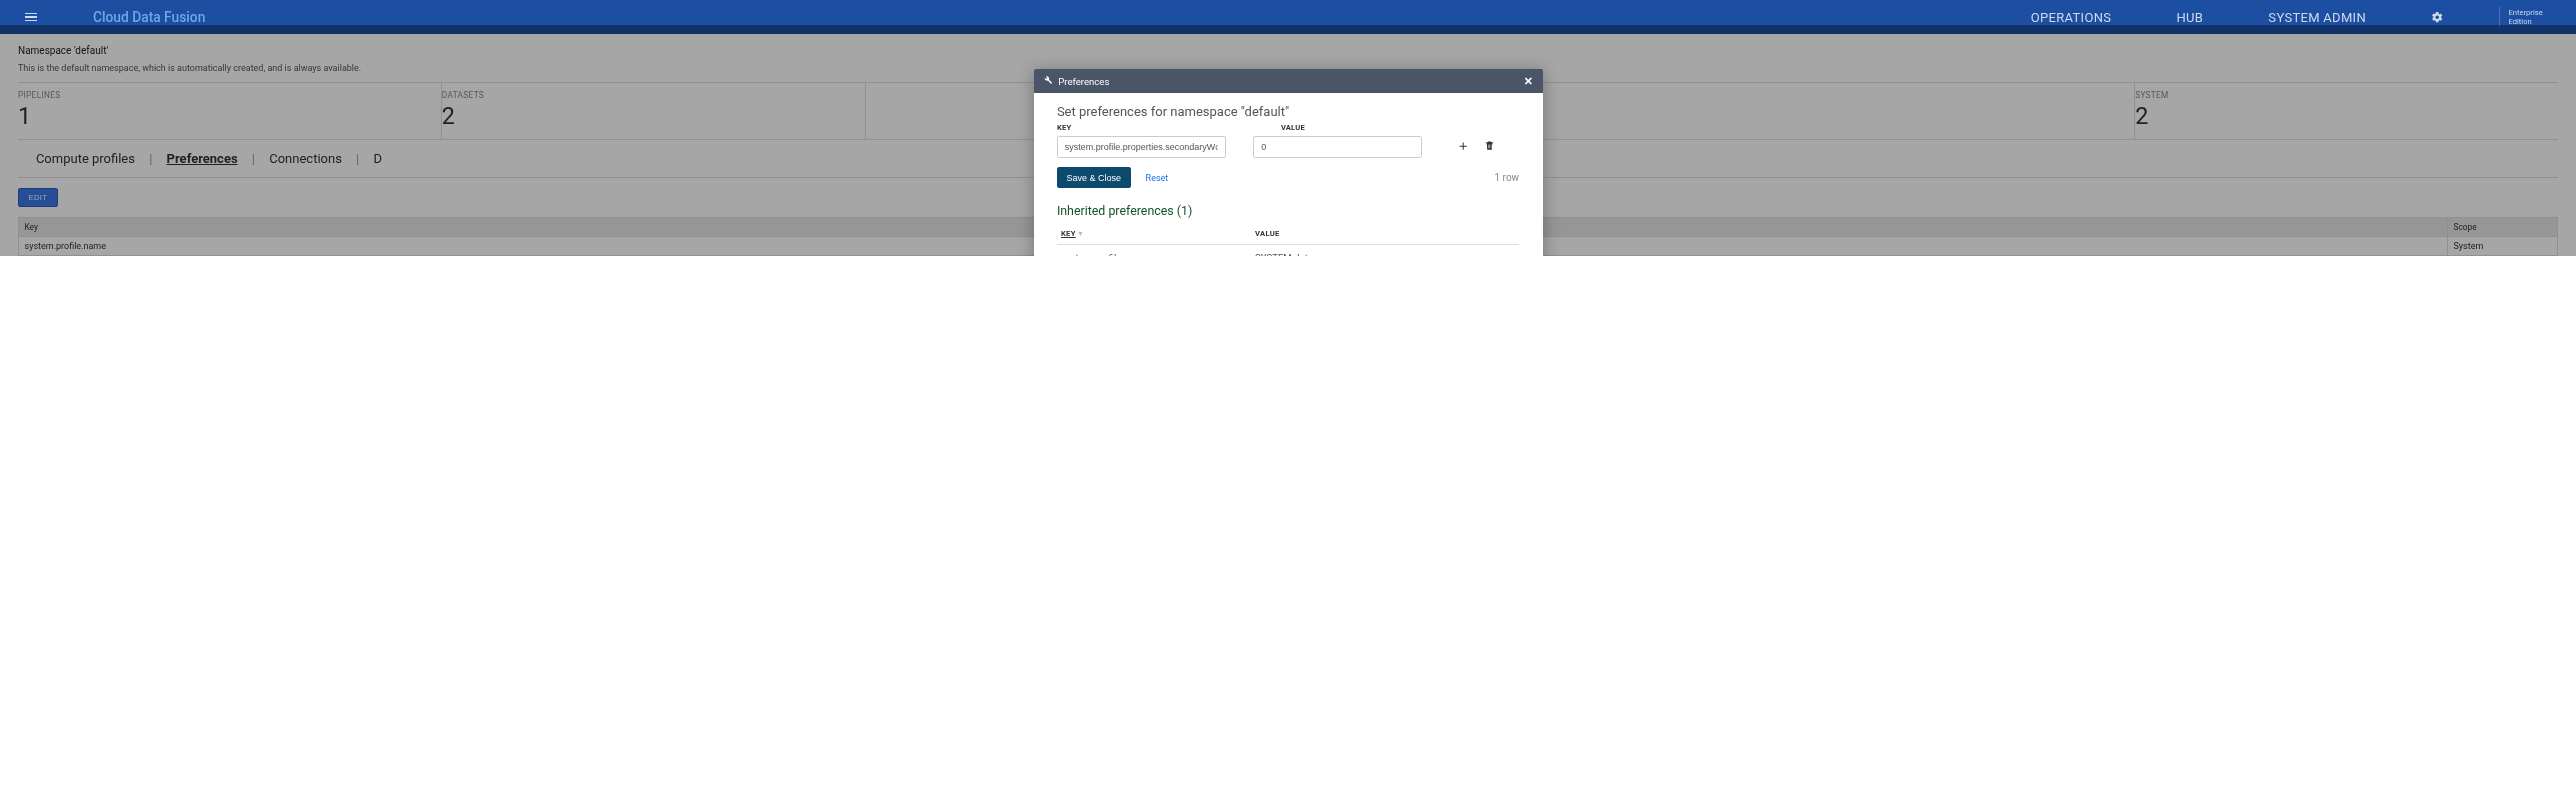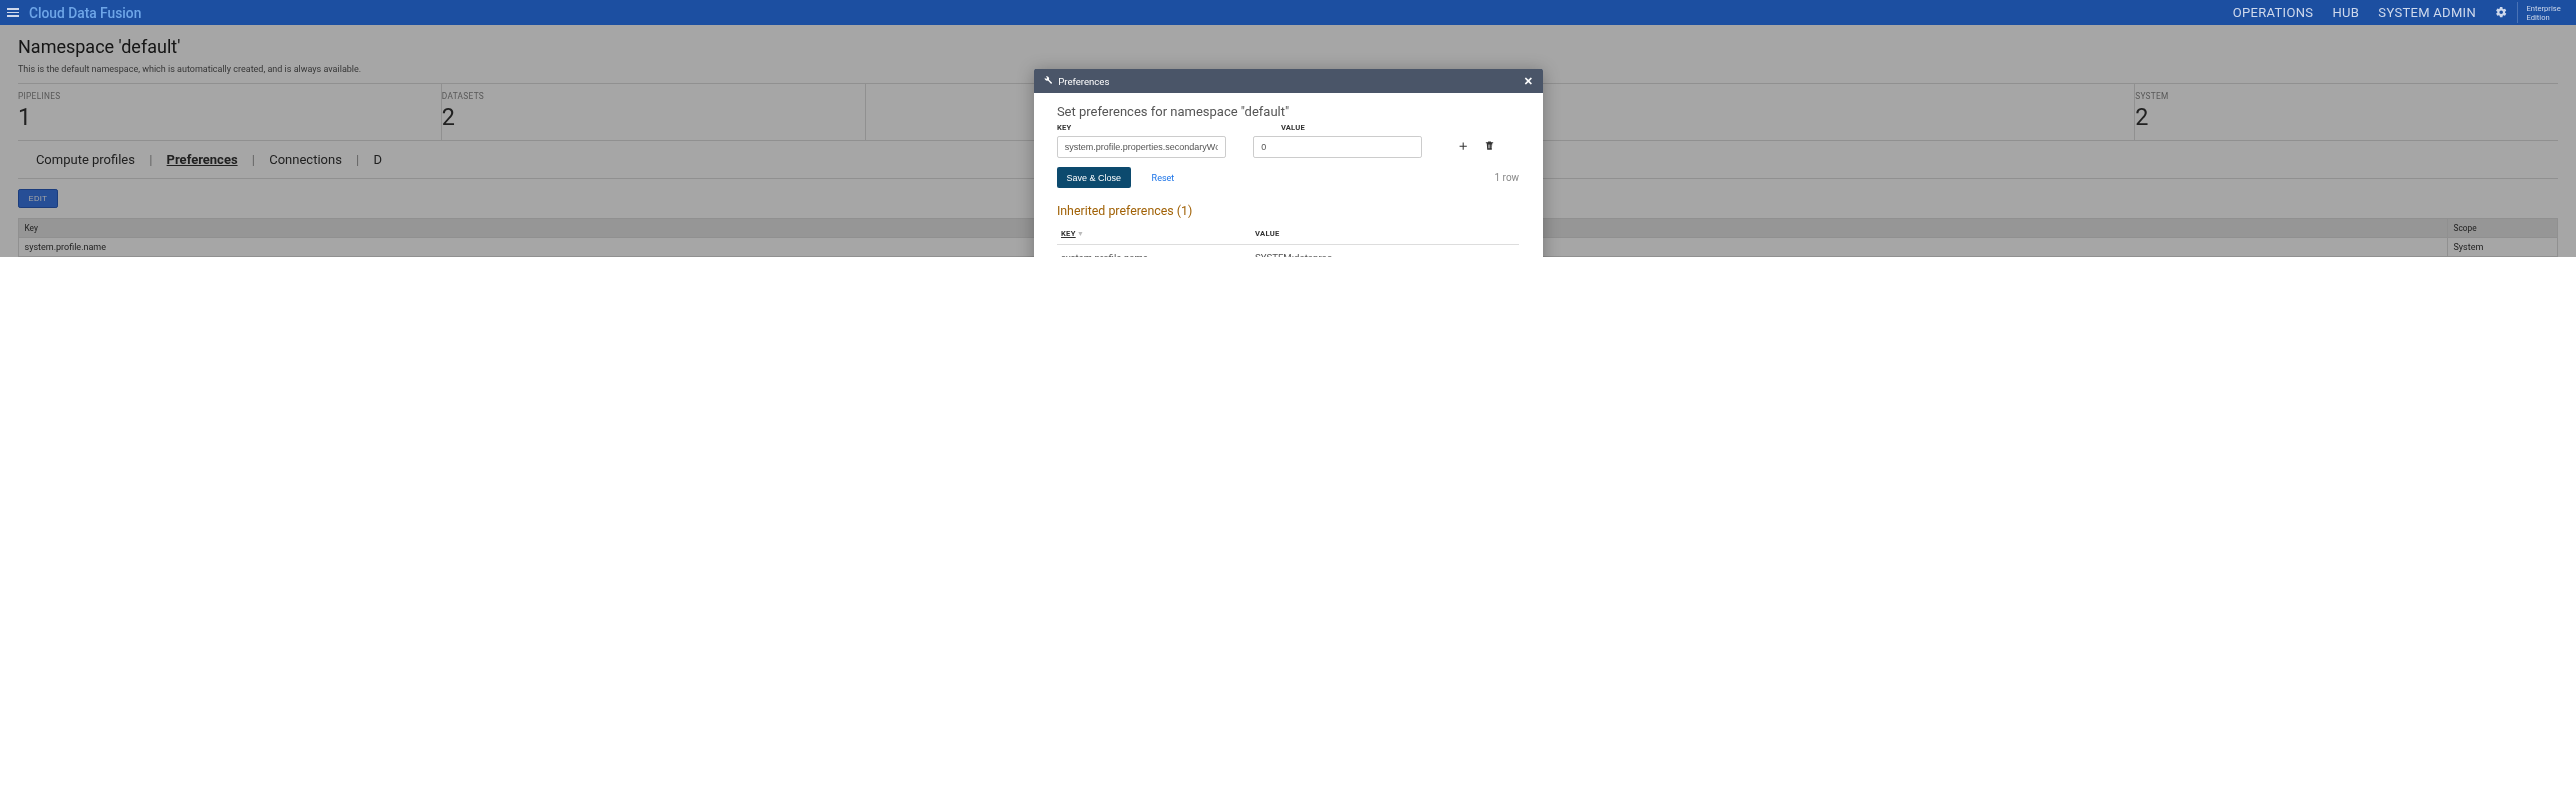--- a/index.html
+++ b/index.html
@@ -1,30 +1,30 @@
 <!DOCTYPE html>
 <html style="font-size:11px"><head>
 <meta charset="utf-8">
 <style>
 * { margin: 0; padding: 0; box-sizing: border-box; }
 body { font-family: -apple-system, BlinkMacSystemFont, "Segoe UI", Roboto, Helvetica, Arial, sans-serif; background: #fff; color: #333; font-size: 9.6px; position: relative; }
 
 
-.topbar { background: #1c4fa1; height: 25px; display: flex; align-items: center; padding: 0 7px; color: #fff; }
+.topbar { background: #1c4fa1; height: 34px; display: flex; align-items: center; padding: 0 25px; color: #fff; gap: 46px; }
 .hamburger-icon { width: 12.4px; cursor: pointer; }
 .hamburger-line { height: 1.4px; background: #cfd9ec; margin: 2.1px 0; }
 .brand { font-size: 13.8px; color: #6ea6e8; font-weight: 500; margin-left: 9.6px; }
 .topbar-spacer { flex: 1; }
 .topbar-link { color: #cfd9ec; font-size: 13px; letter-spacing: 0.3px; padding: 0 9.6px; cursor: pointer; }
 .gear-wrap { display: flex; align-items: center; padding: 0 9.6px; cursor: pointer; }
 .edition-box { border-left: 0.7px solid #4a73b6; padding: 1.4px 8.3px; font-size: 7.6px; line-height: 9px; color: #cfd9ec; }
 
 
 .page { padding: 0 18px; }
-.page-title { font-size: 18px; color: #222; padding: 11px 0 6.9px; font-weight: 400; }
+.page-title { font-size: 10px; color: #222; padding: 11px 0 6.9px; font-weight: 400; }
 .page-desc { font-size: 9px; color: #555; padding-bottom: 9.6px; }
 
 .stats-row { display: flex; border-top: 0.7px solid #ddd; border-bottom: 0.7px solid #ddd; }
 .stat { flex: 1; padding: 6.9px 0 9.6px; border-right: 0.7px solid #ddd; }
 .stat:last-child { border-right: none; }
 .stat-label { font-size: 8.3px; color: #888; letter-spacing: 0.3px; }
 .stat-value { font-size: 23.4px; color: #333; font-weight: 400; margin-top: 1.4px; }
 
 .tabs-row { border-bottom: 0.7px solid #ddd; padding: 11px 13.8px; font-size: 13px; color: #333; }
 .tab-item { padding: 0 4.1px; cursor: pointer; }
@@ -51,24 +51,24 @@
 .kv-labels { display: flex; gap: 27.5px; margin-bottom: 4.1px; }
 .kv-label { font-size: 7.6px; font-weight: 700; letter-spacing: 0.2px; color: #333; width: 169px; }
 .kv-label.val { margin-left: 27.5px; }
 .kv-row { display: flex; align-items: center; gap: 27.5px; margin-bottom: 9.6px; }
 .kv-row input { width: 169px; padding: 4.8px 6.9px; border: 0.7px solid #ccc; border-radius: 2.1px; font-size: 9px; color: #555; }
 .kv-actions { display: flex; gap: 15px; margin-left: 6.9px; }
 .kv-actions svg { cursor: pointer; }
 
 .modal-actions { display: flex; align-items: center; }
 .save-btn { background: #0c4a6e; color: #fff; border: none; padding: 5.5px 9.6px; border-radius: 2.1px; font-size: 9px; cursor: pointer; }
-.reset-link { color: #1a73e8; font-size: 9px; margin-left: 21px; cursor: pointer; }
+.reset-link { color: #1a73e8; font-size: 9px; margin-left: 15px; cursor: pointer; }
 .row-count { margin-left: auto; font-size: 10px; color: #888; }
 
-.inherited-title { font-size: 12.4px; color: #a16207; margin-top: 15px; margin-bottom: 5.5px; }
+.inherited-title { font-size: 12.4px; color: #14532d; margin-top: 15px; margin-bottom: 5.5px; }
 .inh-table { width: 100%; border-collapse: collapse; }
 .inh-table th { text-align: left; font-size: 7.6px; font-weight: 700; letter-spacing: 0.3px; padding: 5.5px 4.1px; border-bottom: 0.7px solid #ddd; cursor: pointer; }
 .inh-key-head { text-decoration: underline; }
 .sort-arrow { color: #bbb; font-size: 6.9px; margin-left: 1.4px; }
 .inh-table td { font-size: 9.6px; color: #555; padding: 6.9px 4.1px; border-bottom: 0.7px solid #ddd; }
 </style>
 </head>
 <body>
 
 <div class="topbar">

